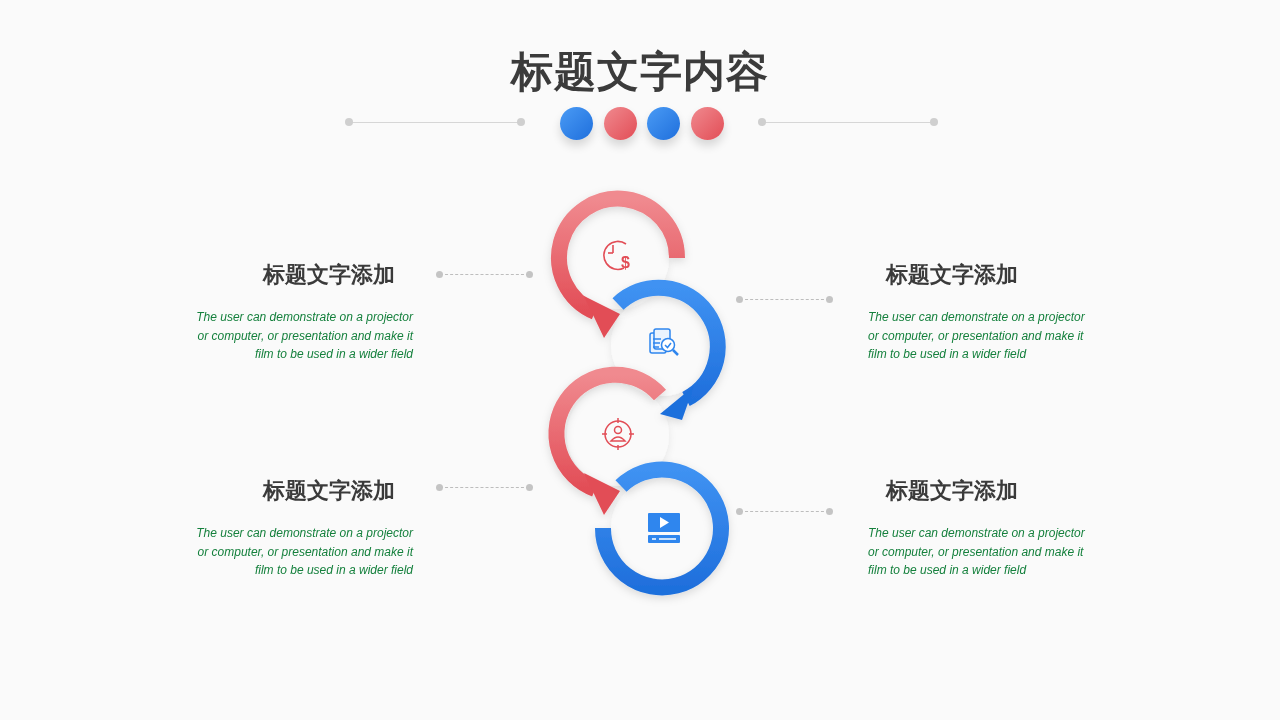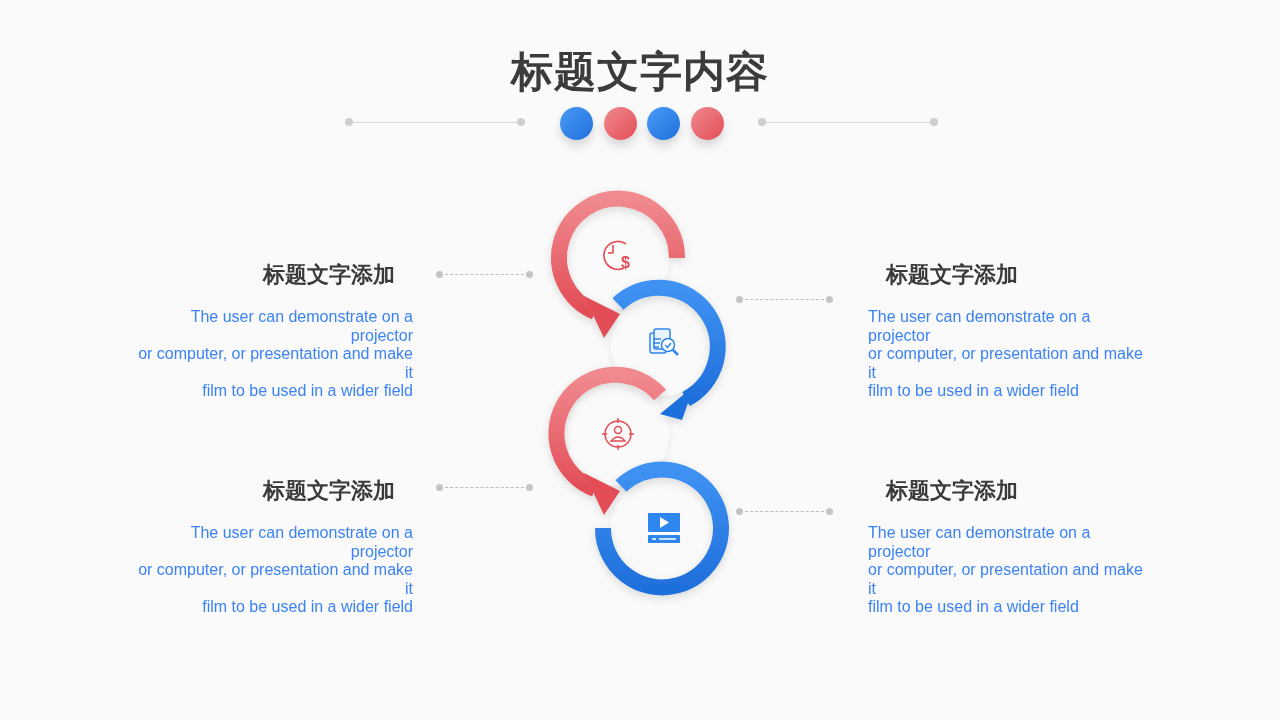--- a/index.html
+++ b/index.html
@@ -24,21 +24,21 @@
   .ball.red  { background:linear-gradient(135deg,#f08a8f,#e24d56); }
 
   .block { position:absolute; width:280px; }
   .block.left { text-align:right; }
   .block.right { text-align:left; }
   .block h3 {
     margin:18px; font-size:22px; font-weight:bold; color:#3a3a3a; line-height:30px;
   }
   .block p {
     margin:6px 0 0 0; font-family:"Liberation Sans", sans-serif;
-    font-size:16px; line-height:18.5px; color:#3b82f6;
+    font-size:12px; line-height:18.5px; color:#15803d;font-style:italic;
   }
   .conn { position:absolute; height:0; border-top:1px dashed #bdbdbd; }
   .conn-dot { position:absolute; width:7px; height:7px; border-radius:50%; background:#c4c4c4; }
 
   svg.diagram { position:absolute; left:0; top:0; }
 </style>
 </head>
 <body>
 
 <div class="title">标题文字内容</div>

